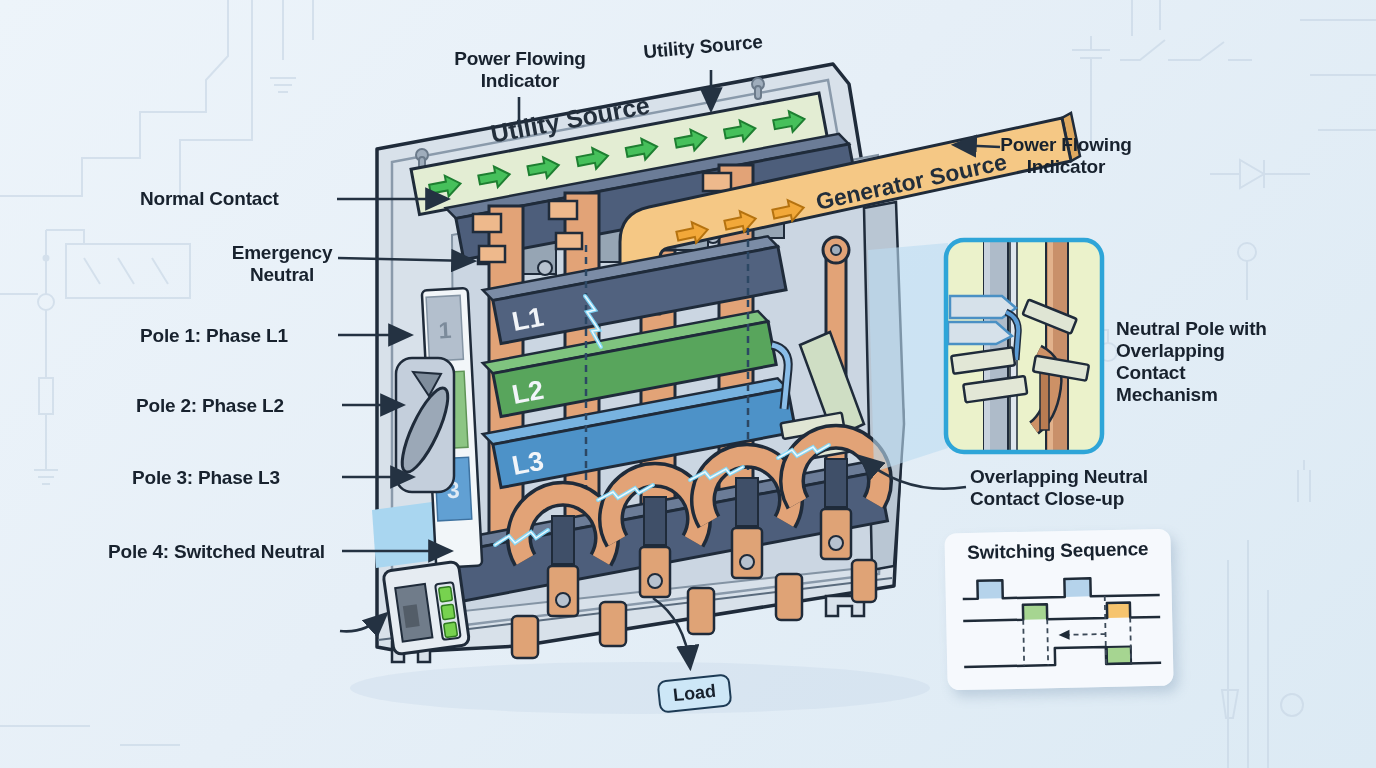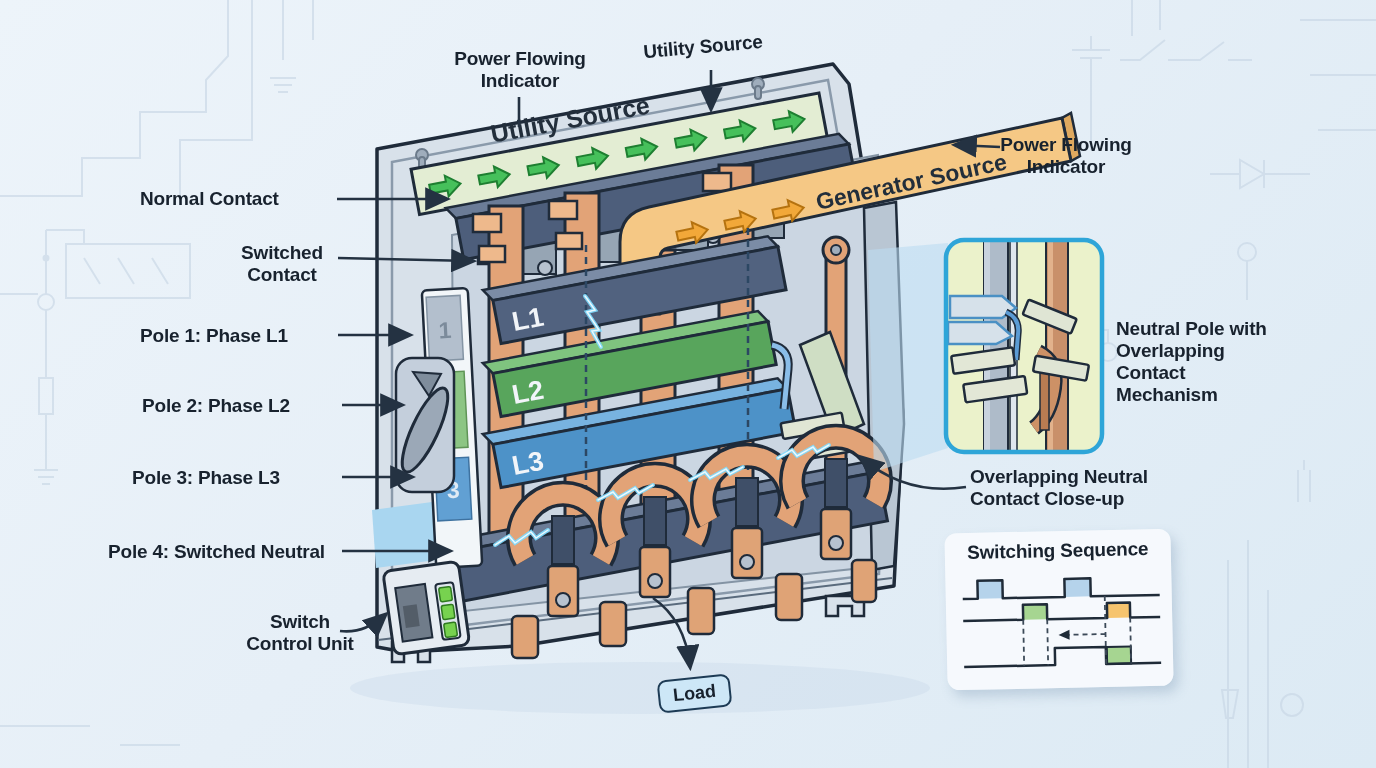--- a/index.html
+++ b/index.html
@@ -335,26 +335,25 @@
     <path d="M340,631 Q364,634 385,615" marker-end="url(#ah)"></path>
     <line x1="1000" y1="147" x2="956" y2="145" marker-end="url(#ah)"></line>
     <path d="M966,487 Q906,496 862,458" marker-end="url(#ah)"></path>
     <path d="M653,598 Q685,620 690,666" marker-end="url(#ah)"></path>
   </g>
 </svg>
 
 <div class="lbl center" style="left:432px;top:48px;width:176px;">Power Flowing Indicator</div>
 <div class="lbl center rot-5" style="left:628px;top:36px;width:150px;">Utility Source</div>
 <div class="lbl right" style="left:140px;top:188px;width:192px;">Normal Contact</div>
-<div class="lbl center" style="left:222px;top:242px;width:120px;">Switched Contact</div>
+<div class="lbl center" style="left:222px;top:242px;width:120px;">Emergency Neutral</div>
 <div class="lbl right" style="left:140px;top:325px;width:192px;">Pole 1: Phase L1</div>
-<div class="lbl right" style="left:142px;top:395px;width:192px;">Pole 2: Phase L2</div>
+<div class="lbl right" style="left:136px;top:395px;width:192px;">Pole 2: Phase L2</div>
 <div class="lbl right" style="left:132px;top:467px;width:192px;">Pole 3: Phase L3</div>
 <div class="lbl right" style="left:108px;top:541px;width:226px;">Pole 4: Switched Neutral</div>
-<div class="lbl center" style="left:238px;top:611px;width:124px;">Switch Control Unit</div>
 <div class="lbl center" style="left:988px;top:134px;width:156px;">Power Flowing Indicator</div>
 <div class="lbl" style="left:970px;top:466px;width:190px;">Overlapping Neutral Contact Close-up</div>
 <div class="lbl" style="left:1116px;top:318px;width:172px;">Neutral Pole with Overlapping Contact Mechanism</div>
 
 <div class="load-chip">Load</div>
 
 <div class="seq-card">
   <div class="seq-title">Switching Sequence</div>
   <svg width="226" height="157" viewBox="0 0 226 157">
 

